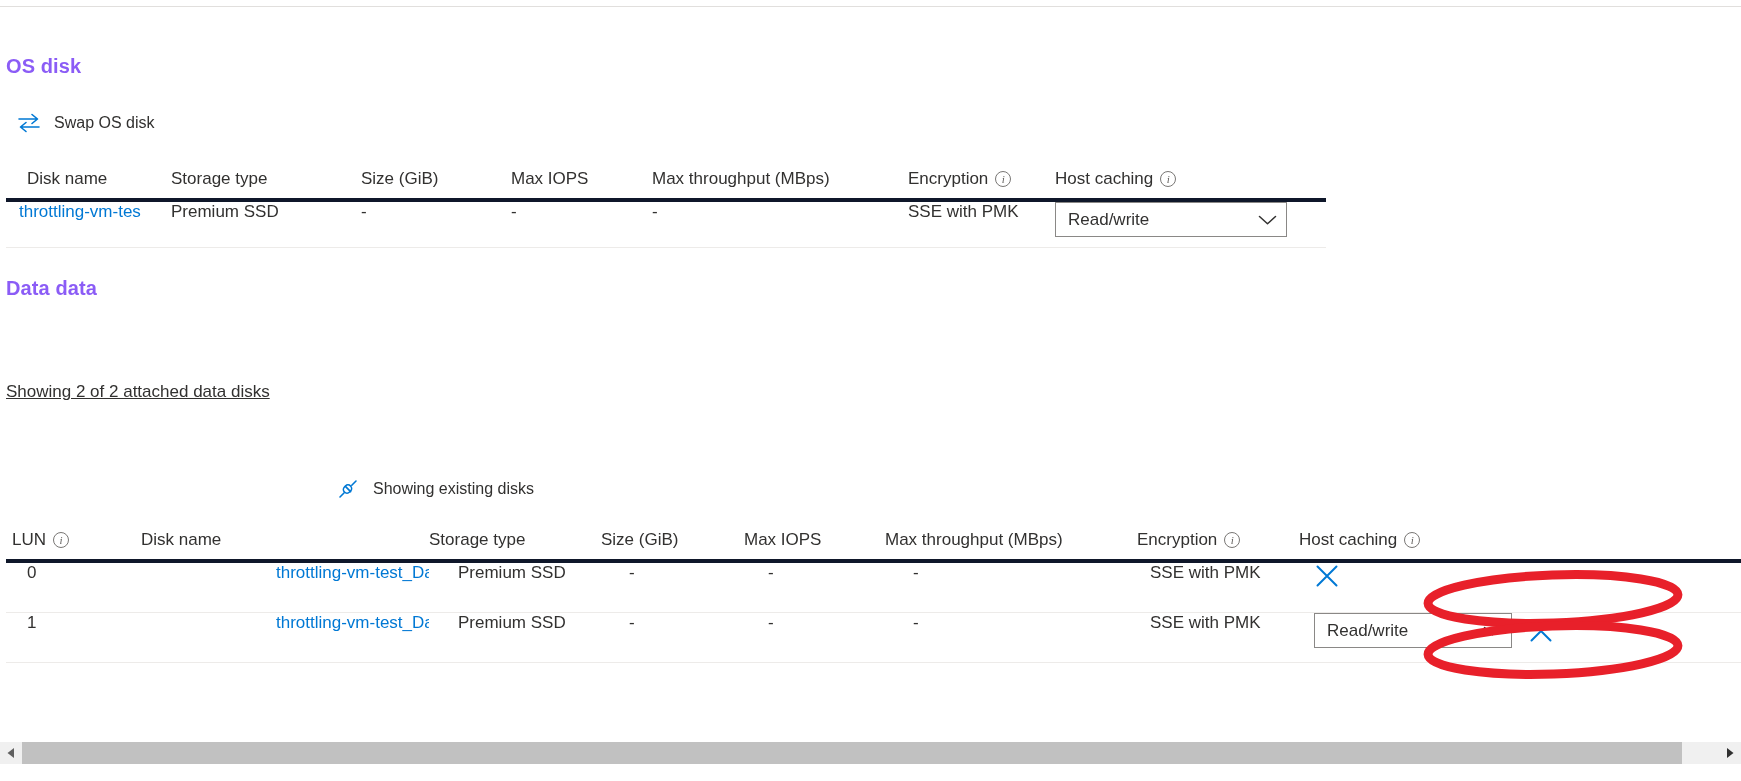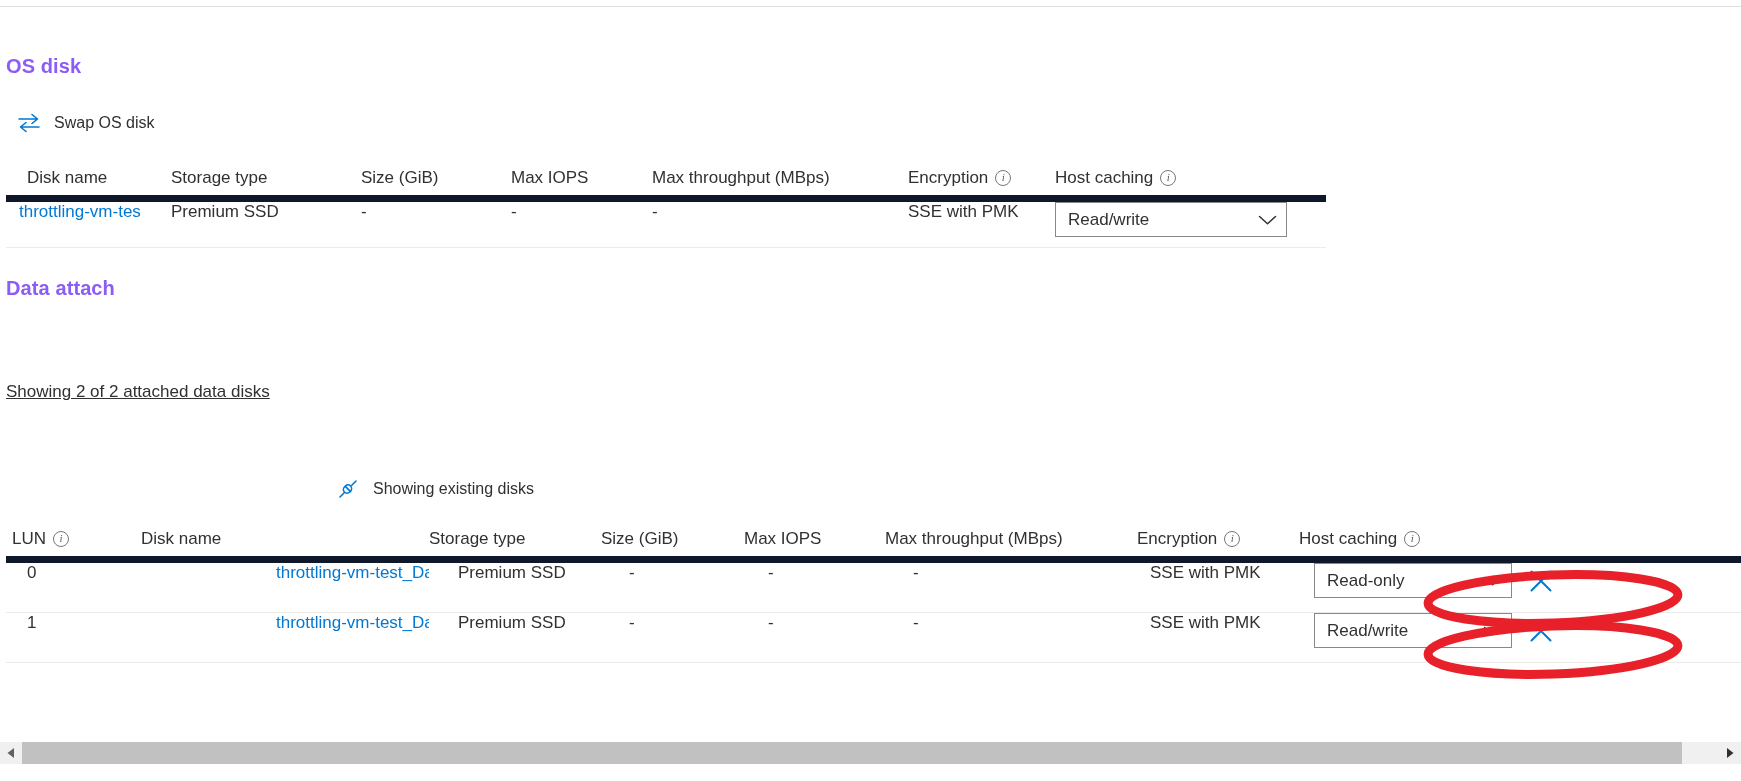--- a/index.html
+++ b/index.html
@@ -51,21 +51,21 @@
 
   
   #os-title { position: absolute; left: 6px; top: 55px; }
   #swap-os-disk { position: absolute; left: 17px; top: 112px; }
 
   .tbl { position: absolute; font-size: 17px; }
   .th-row {
     display: flex;
     align-items: center;
     height: 42px;
-    border-bottom: 7px solid #0f172a;
+    border-bottom: 4px solid #0f172a;
   }
   .td-row {
     display: flex;
     align-items: flex-start;
     height: 46px;
     border-bottom: 1px solid #edebe9;
   }
   .cell { flex: 0 0 auto; white-space: nowrap; overflow: hidden; }
   .hdr { color: #323130; }
 
@@ -208,21 +208,21 @@
           <span class="chev">
             <svg width="19" height="12" viewBox="0 0 19 12" fill="none" stroke="#323130" stroke-width="1.5">
               <path d="M1.5 2.5 9.5 9.8 17.5 2.5" stroke-linecap="round" stroke-linejoin="round"></path>
             </svg>
           </span>
         </div>
       </div>
     </div>
   </div>
 
-  <div class="h2" style="position:absolute; left:6px; top:277px;">Data attach</div>
+  <div class="h2" style="position:absolute; left:6px; top:277px;">Data data</div>
 
 
   <div class="body-text" style="position:absolute; left:6px; top:382px;text-decoration:underline;">Showing 2 of 2 attached data disks</div>
 
 
   <div class="cmd" style="position:absolute; left:336px; top:477px;">
     <span class="glyph">
       <svg width="24" height="24" viewBox="0 0 24 24" fill="none" stroke="#0078d4" stroke-width="1.6">
         <path d="M8.2 15.8 4 20M15.8 8.2 20 4" stroke-linecap="round"></path>
         <rect x="7.2" y="8.4" width="8.6" height="7.2" rx="3.6" transform="rotate(-45 11.5 12)"></rect>
@@ -257,28 +257,20 @@
       <div class="cell body-text" style="width:135px; padding-left:21px;">0</div>
       <div class="cell" style="width:288px; padding-left:135px;">
         <a class="link">throttling-vm-test_DataDisk_0</a>
       </div>
       <div class="cell body-text" style="width:172px; padding-left:29px;">Premium SSD</div>
       <div class="cell body-text" style="width:143px; padding-left:28px;">-</div>
       <div class="cell body-text" style="width:141px; padding-left:24px;">-</div>
       <div class="cell body-text" style="width:252px; padding-left:28px;">-</div>
       <div class="cell body-text" style="width:162px; padding-left:13px;">SSE with PMK</div>
       <div class="cell" style="width:290px; display:flex; align-items:center; gap:16px; padding-left:15px;">
-        <div class="ddl" style="width:198px;">
-          <span>Read-only</span>
-          <span class="chev">
-            <svg width="19" height="12" viewBox="0 0 19 12" fill="none" stroke="#323130" stroke-width="1.5">
-              <path d="M1.5 2.5 9.5 9.8 17.5 2.5" stroke-linecap="round" stroke-linejoin="round"></path>
-            </svg>
-          </span>
-        </div>
         <span class="del-x">
           <svg width="26" height="26" viewBox="0 0 26 26" fill="none" stroke="#0078d4" stroke-width="2">
             <path d="M3.5 3.5 22.5 22.5M22.5 3.5 3.5 22.5" stroke-linecap="round"></path>
           </svg>
         </span>
       </div>
     </div>
 
     <div class="td-row" style="height:50px;">
       <div class="cell body-text" style="width:135px; padding-left:21px;">1</div>

